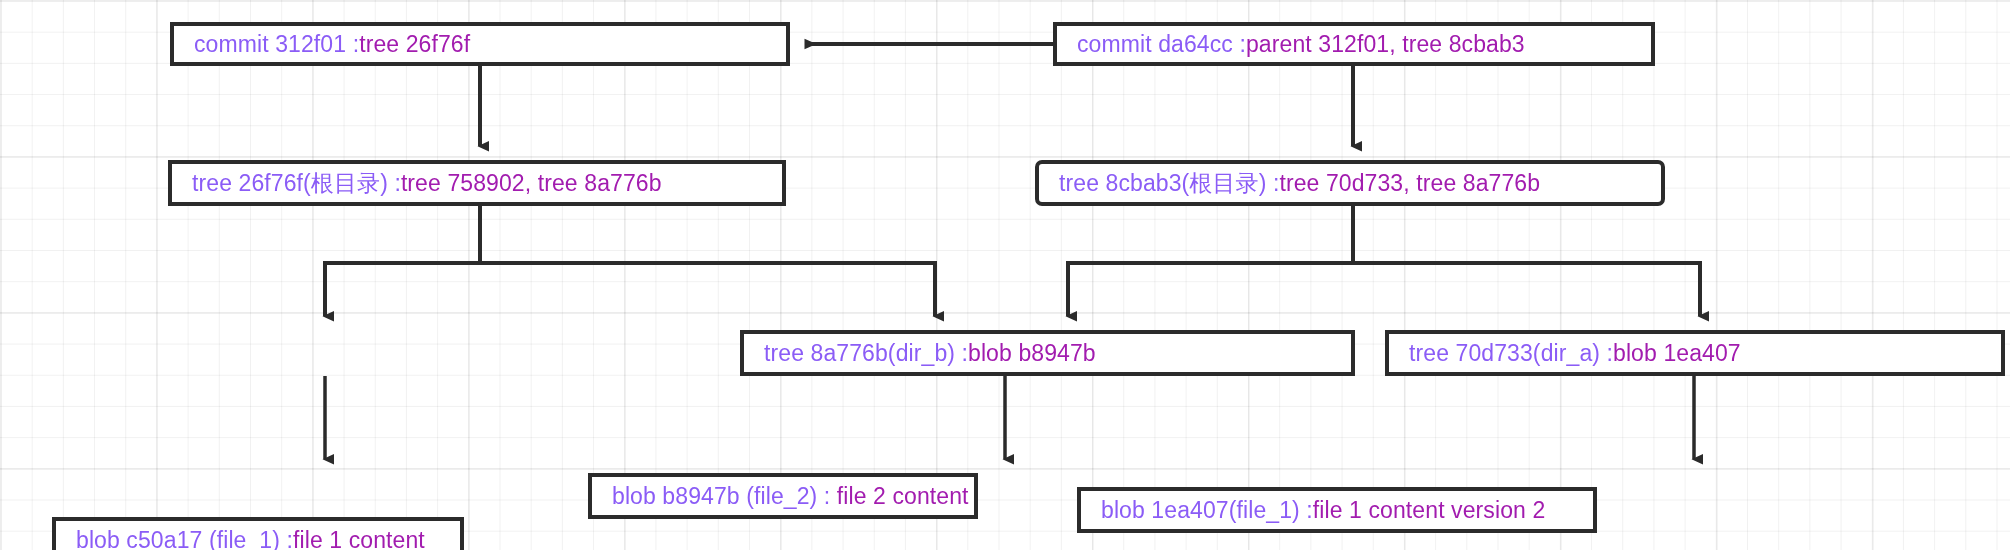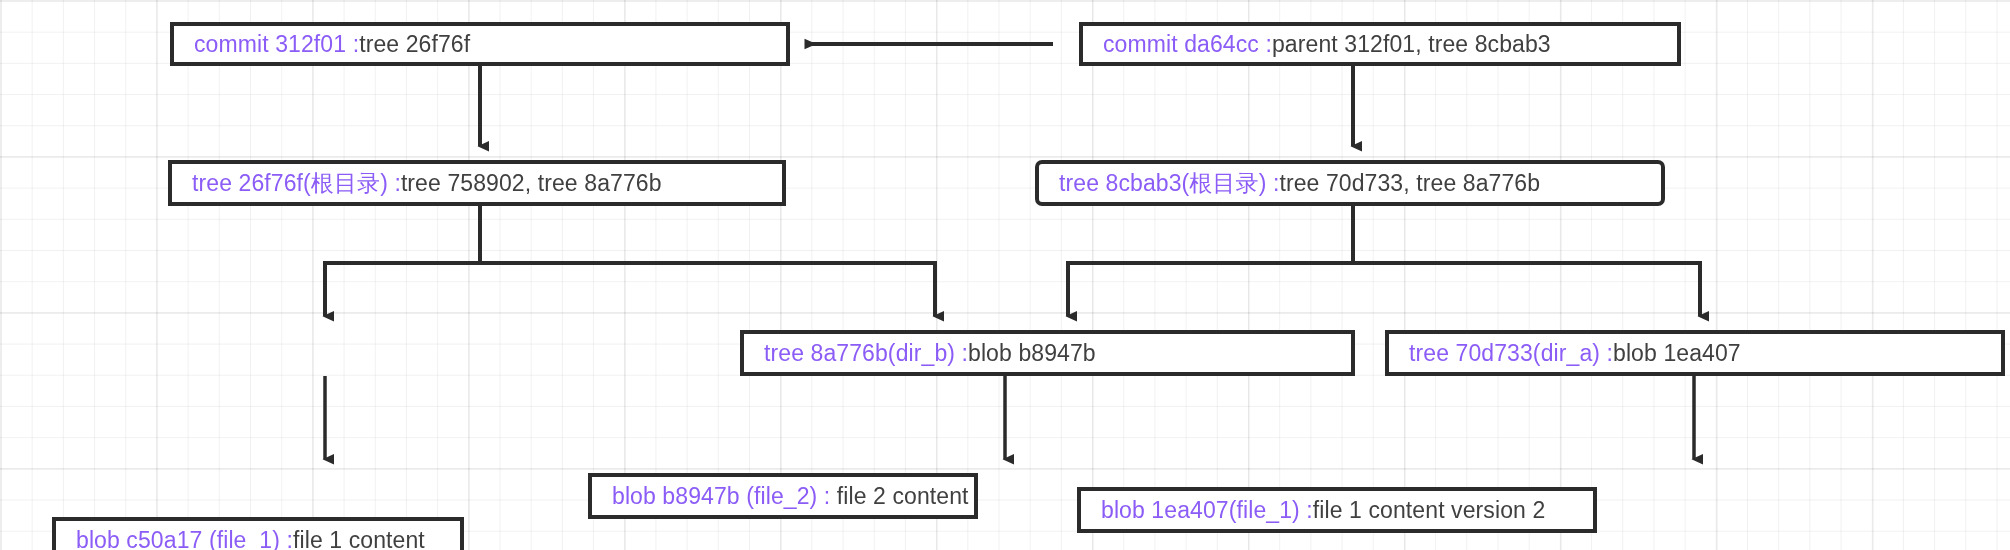--- a/index.html
+++ b/index.html
@@ -50,21 +50,21 @@
     font-size: 23px;
     line-height: 1;
     color: #3b3b3b;
     letter-spacing: 0.1px;
   }
   .nk {
     color: #8b5cf6;
     font-weight: normal;
   }
   .nv {
-    color: #404040;
+    color: #a21caf;
     font-weight: normal;
   }
 </style>
 </head>
 <body>
 
 <div id="canvas">
 
   <svg id="edges" viewBox="0 0 2010 550" xmlns="http://www.w3.org/2000/svg">
     <defs>
@@ -110,21 +110,21 @@
     </g>
     <g>
       <path d="M1694,376 L1694,459" stroke="#2b2b2b" stroke-width="3.5" fill="none" marker-end="url(#arrow-down)"></path>
     </g>
   </svg>
 
   <div class="node" style="left:170px; top:22px; width:620px; height:44px;">
     <span class="node-text"><span class="nk">commit 312f01 :</span><span class="nv">tree 26f76f</span></span>
   </div>
 
-  <div class="node" style="left:1053px; top:22px; width:602px; height:44px;margin-left:26px;">
+  <div class="node" style="left:1053px; top:22px; width:602px; height:44px;">
     <span class="node-text"><span class="nk">commit da64cc :</span><span class="nv">parent 312f01,  tree 8cbab3</span></span>
   </div>
 
   <div class="node" style="left:168px; top:160px; width:618px; height:46px;">
     <span class="node-text"><span class="nk">tree 26f76f(根目录) :</span><span class="nv">tree 758902,  tree 8a776b</span></span>
   </div>
 
   <div class="node" style="left:1035px; top:160px; width:630px; height:46px;border-radius:7px;">
     <span class="node-text"><span class="nk">tree 8cbab3(根目录) :</span><span class="nv">tree 70d733,  tree 8a776b</span></span>
   </div>

